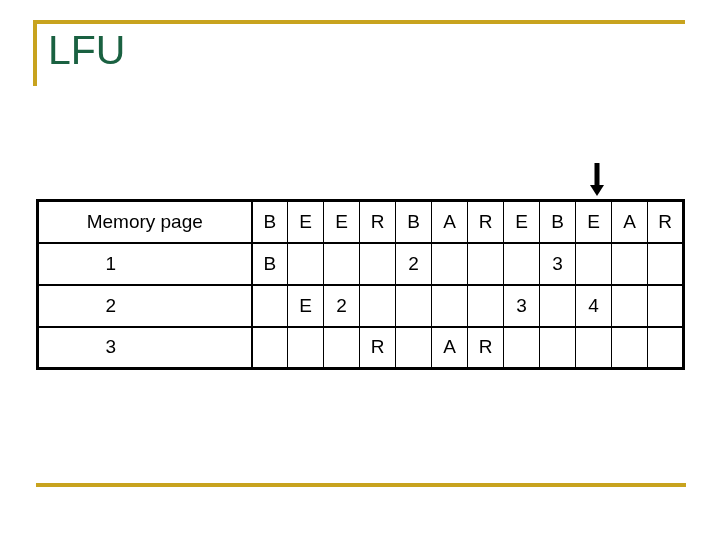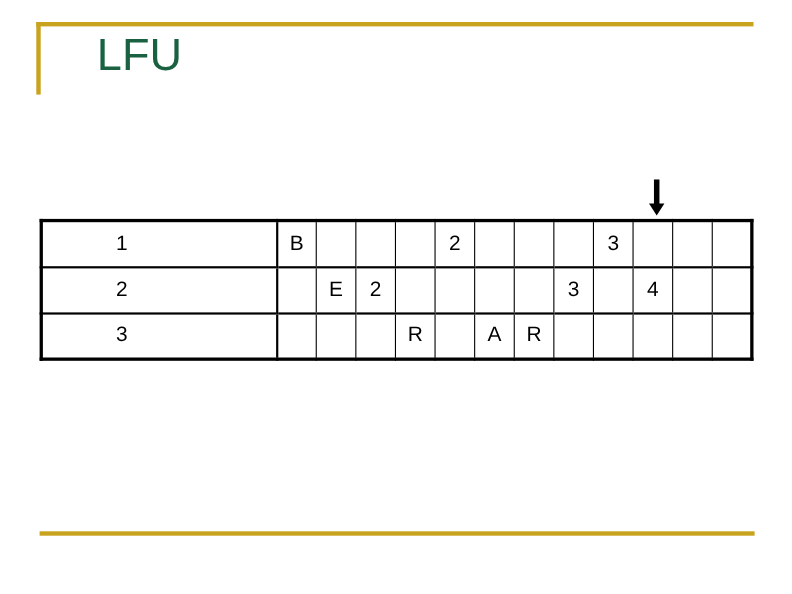--- a/index.html
+++ b/index.html
@@ -45,21 +45,20 @@
   #slide-title {
     position: absolute;
     left: 48px;
     top: 26px;
     font-size: 41px;
     line-height: 48px;
     color: #1a6141;
     font-weight: 400;
     letter-spacing: 0px;
     white-space: nowrap;
-    margin-left: 40px;
   }
 
   
   #pointer-arrow {
     position: absolute;
     left: 589px;
     top: 163px;
     width: 16px;
     height: 34px;
   }
@@ -135,20 +134,35 @@
 
 <div id="pointer-arrow">
   <svg width="16" height="34" viewBox="0 0 16 34" xmlns="http://www.w3.org/2000/svg">
     <rect x="5.5" y="0" width="5" height="24" fill="#000000"></rect>
     <polygon points="1,22 15,22 8,33" fill="#000000"></polygon>
   </svg>
 </div>
 
 <table id="lfu-table">
   <tbody>
+    <tr class="header-row">
+      <td class="label-col">Memory page</td>
+      <td class="data-col">B</td>
+      <td class="data-col">E</td>
+      <td class="data-col">E</td>
+      <td class="data-col">R</td>
+      <td class="data-col">B</td>
+      <td class="data-col">A</td>
+      <td class="data-col">R</td>
+      <td class="data-col">E</td>
+      <td class="data-col">B</td>
+      <td class="data-col">E</td>
+      <td class="data-col">A</td>
+      <td class="data-col">R</td>
+    </tr>
 
     <tr class="body-row">
       <td class="label-col row-num">1</td>
       <td class="data-col v-purple">B</td>
       <td class="data-col"></td>
       <td class="data-col"></td>
       <td class="data-col"></td>
       <td class="data-col v-red">2</td>
       <td class="data-col"></td>
       <td class="data-col"></td>

